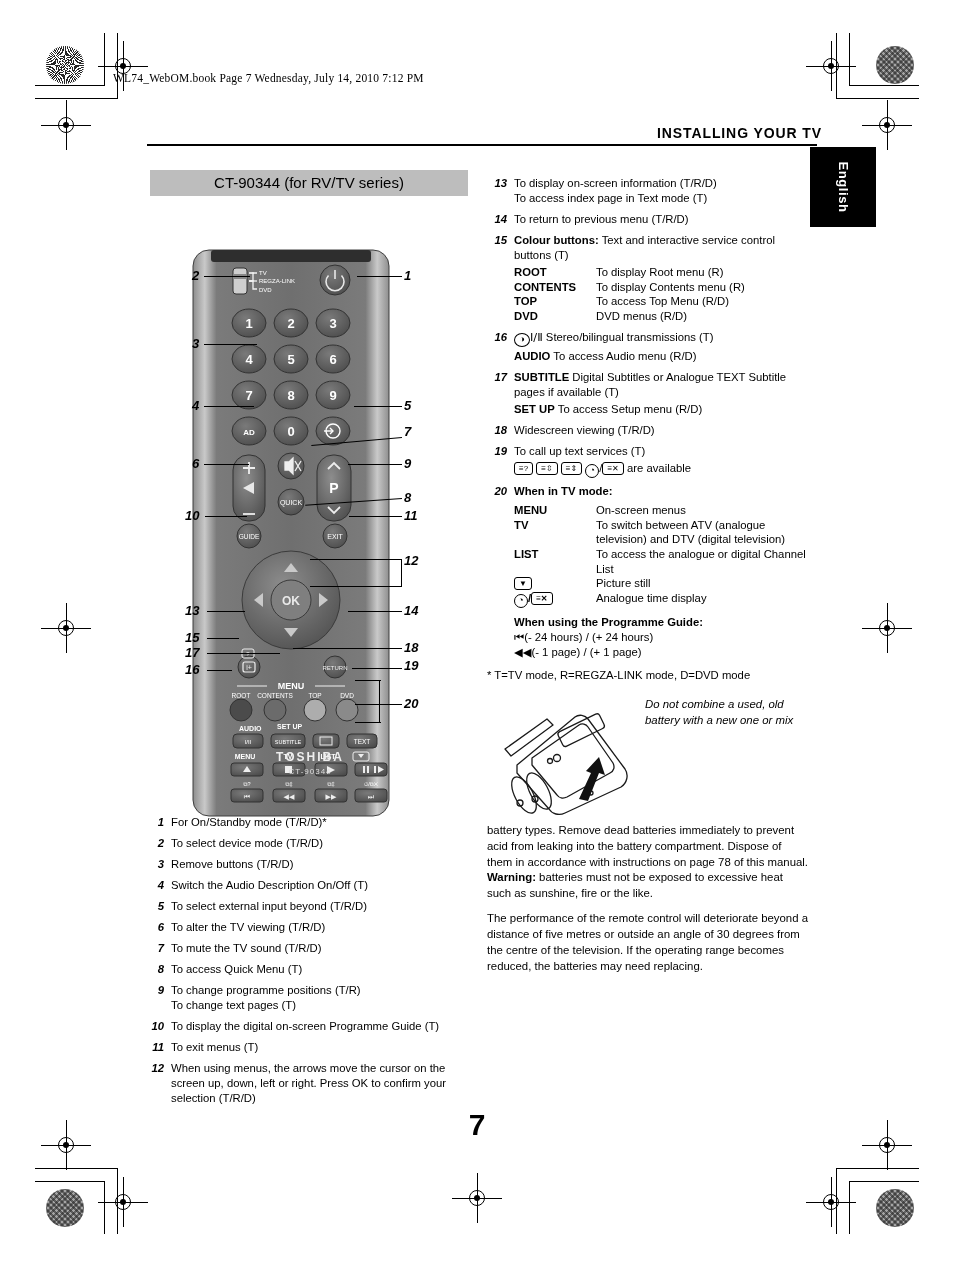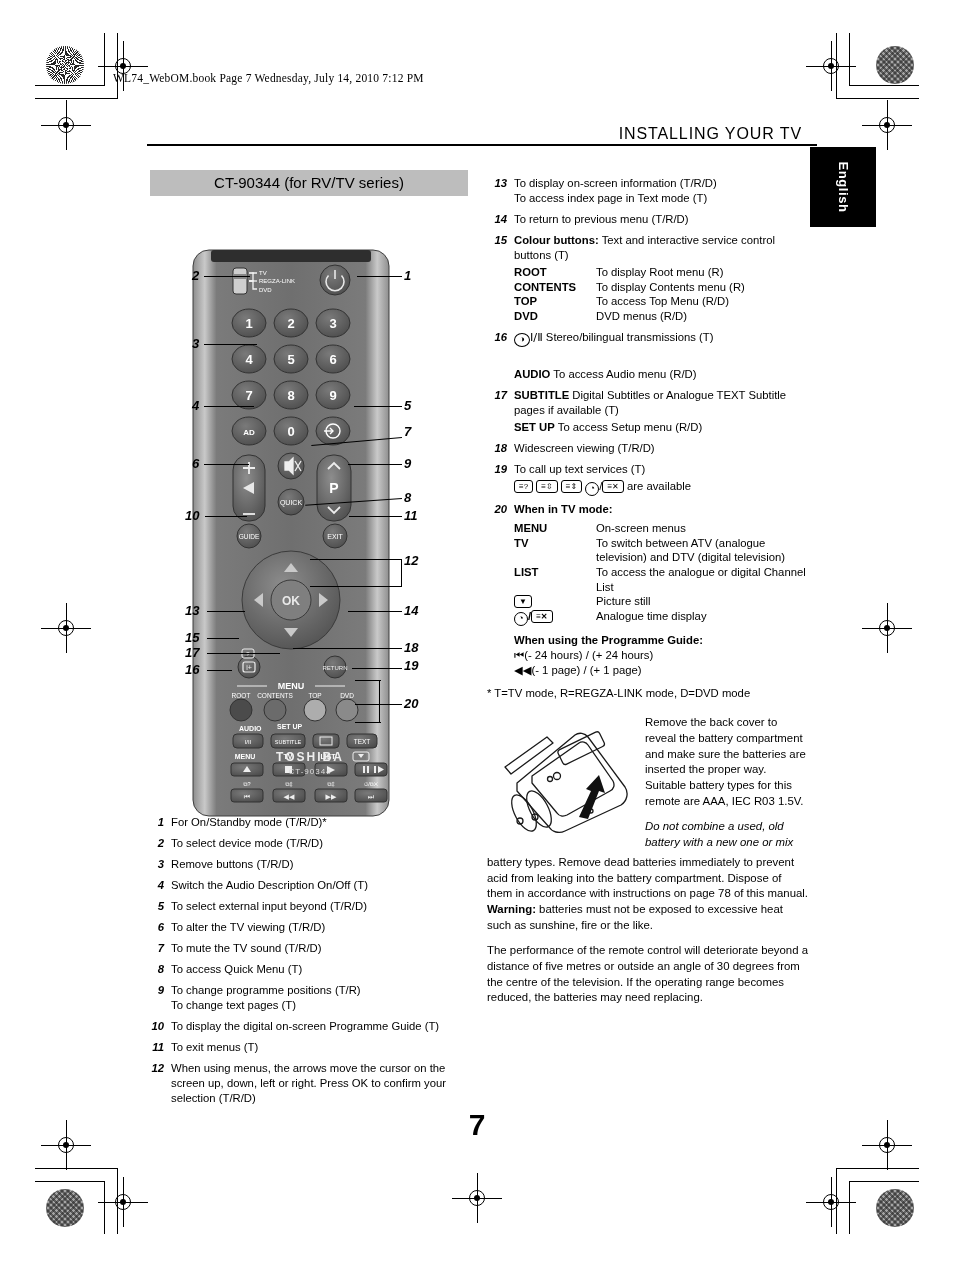--- a/index.html
+++ b/index.html
@@ -22,22 +22,22 @@
   .halftone.b{background:
        repeating-linear-gradient(45deg,#555 0 2px,#bbb 2px 4px),
        repeating-linear-gradient(-45deg,#666 0 2px,#ccc 2px 4px);
      background-blend-mode:multiply;}
 
   .cropline{position:absolute;background:#000;}
 
   
   .filehdr{position:absolute;left:113px;top:72px;font-family:"Liberation Serif",serif;
      font-size:11.5px;letter-spacing:.2px;white-space:nowrap;}
-  .runhead{position:absolute;right:152px;top:125px;font-size:16px;
-     letter-spacing:.9px;font-weight:400;}
+  .runhead{position:absolute;right:132px;top:125px;font-size:14px;
+     letter-spacing:.9px;font-weight:700;}
   .hrule{position:absolute;left:147px;top:144px;width:670px;height:1.6px;background:#000;}
 
   .langtab{position:absolute;left:810px;top:147px;width:66px;height:80px;background:#000;}
   .langtab span{position:absolute;left:50%;top:50%;color:#fff;font-size:13px;font-weight:700;
      letter-spacing:.6px;transform:translate(-50%,-50%) rotate(90deg);white-space:nowrap;}
 
   
   .colL{position:absolute;left:144px;top:170px;width:330px;}
   .colR{position:absolute;left:487px;top:176px;width:322px;}
 
@@ -537,21 +537,21 @@
               <td>DVD menus (R/D)</td>
             </tr>
       </tbody>
         </table>
     </li>
 
     <li>
       <span class="n">16</span>
       <span class="gc" style="border-radius:50% 50% 50% 50%;width:14px;">◑</span><span style="font-family:'DejaVu Sans',sans-serif;">I/Ⅱ</span>
       <span>Stereo/bilingual transmissions (T)</span>
-      <span class="sub" style="margin-top:20px;">
+      <span class="sub" style="margin-top:2px;">
         <b>AUDIO</b><span> To access Audio menu (R/D)</span>
       </span>
     </li>
 
     <li>
       <span class="n">17</span>
       <b>SUBTITLE</b><span> Digital Subtitles or Analogue TEXT Subtitle pages if available (T)</span>
       <span class="sub" style="margin-top:2px;">
         <b>SET UP</b><span> To access Setup menu (R/D)</span>
       </span>
@@ -627,21 +627,20 @@
           <circle cx="33" cy="100" r="3"></circle>
             <circle cx="48" cy="96" r="3"></circle>
           <circle cx="70" cy="55" r="3.5"></circle>
             <circle cx="63" cy="58" r="2.5"></circle>
           <circle cx="104" cy="90" r="2"></circle>
         </g>
         <path d="M92 96 L104 70 L99 68 L112 54 L118 72 L112 70 L101 98 Z" fill="#111"></path>
       </svg>
     </div>
     <div class="battext">
-      <p>Remove the back cover to reveal the battery compartment and make sure the batteries are inserted the proper way. Suitable battery types for this remote are AAA, IEC R03 1.5V.</p>
       <p style="margin-bottom:4px;font-style:italic;">Do not combine a used, old battery with a new one or mix</p>
     </div>
     <div style="clear:both;"></div>
     <div class="battext">
       <p><span>battery types. Remove dead batteries immediately to prevent acid from leaking into the battery compartment. Dispose of them in accordance with instructions on page 78 of this manual. </span><b>Warning:</b> <span>batteries must not be exposed to excessive heat such as sunshine, fire or the like.</span></p>
       <p>The performance of the remote control will deteriorate beyond a distance of five metres or outside an angle of 30 degrees from the centre of the television. If the operating range becomes reduced, the batteries may need replacing.</p>
     </div>
   </div>
 </div>
 

